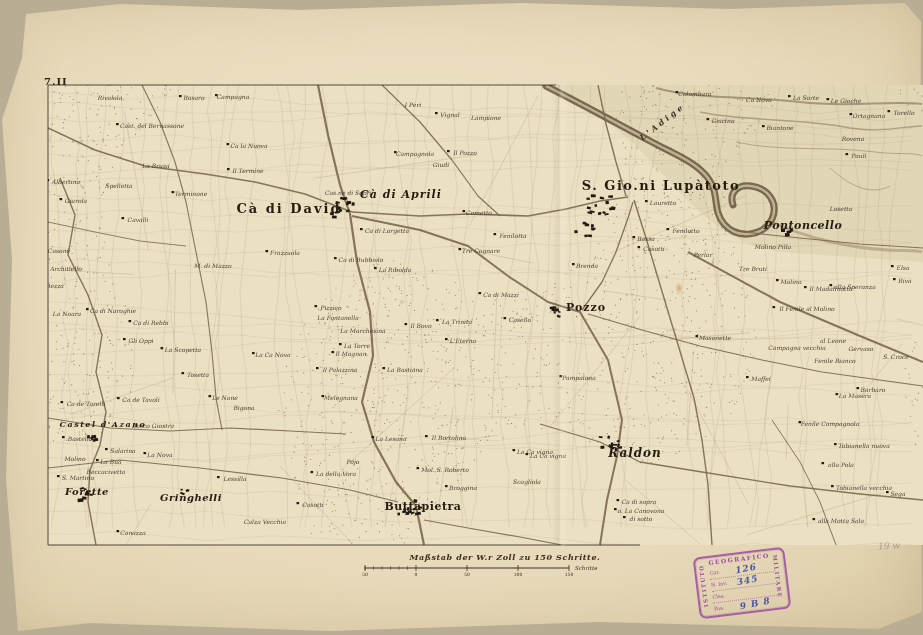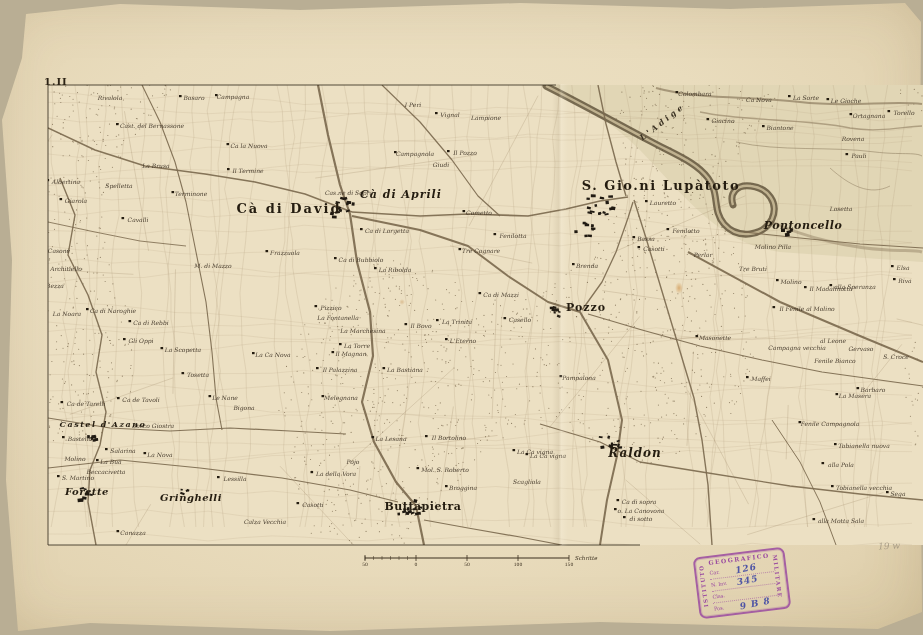--- a/index.html
+++ b/index.html
@@ -2039,23 +2039,24 @@
       </g>
     <line x1="48" y1="85" x2="48" y2="545" stroke="#2c2315" stroke-width="0.8"></line>
     <line x1="48" y1="85" x2="556" y2="85" stroke="#2c2315" stroke-width="0.8"></line>
     <line x1="48" y1="545" x2="640" y2="545" stroke="#2c2315" stroke-width="0.8"></line>
   </svg>
 
   <div class="crease"></div>
   <div class="stain s1"></div>
   <div class="stain s2"></div>
 
-  <div class="sheet-number">1.II</div>
+  <div class="sheet-number">7.II</div>
 
   <div class="scale-block">
+    <div class="scale-caption">Maßstab der W.r Zoll zu 150 Schritte.</div>
     <svg class="scale-bar" id="scalebar" width="300" height="14">
         <line x1="10" y1="5" x2="214" y2="5" stroke="#3a2f1f" stroke-width="1"></line>
         <line x1="10" y1="2" x2="10" y2="8" stroke="#3a2f1f" stroke-width="0.8"></line>
         <text x="10" y="13" class="tick" text-anchor="middle">50</text>
         <line x1="61" y1="2" x2="61" y2="8" stroke="#3a2f1f" stroke-width="0.8"></line>
         <text x="61" y="13" class="tick" text-anchor="middle">0</text>
         <line x1="112" y1="2" x2="112" y2="8" stroke="#3a2f1f" stroke-width="0.8"></line>
         <text x="112" y="13" class="tick" text-anchor="middle">50</text>
         <line x1="163" y1="2" x2="163" y2="8" stroke="#3a2f1f" stroke-width="0.8"></line>
         <text x="163" y="13" class="tick" text-anchor="middle">100</text>

